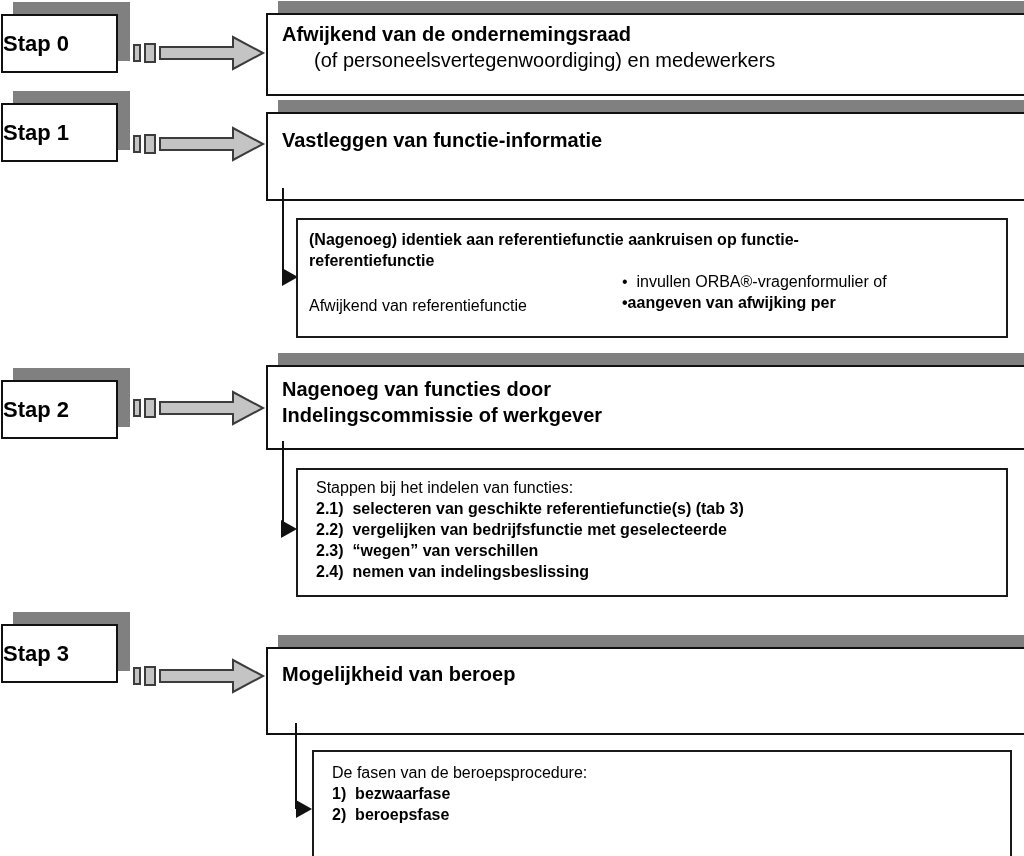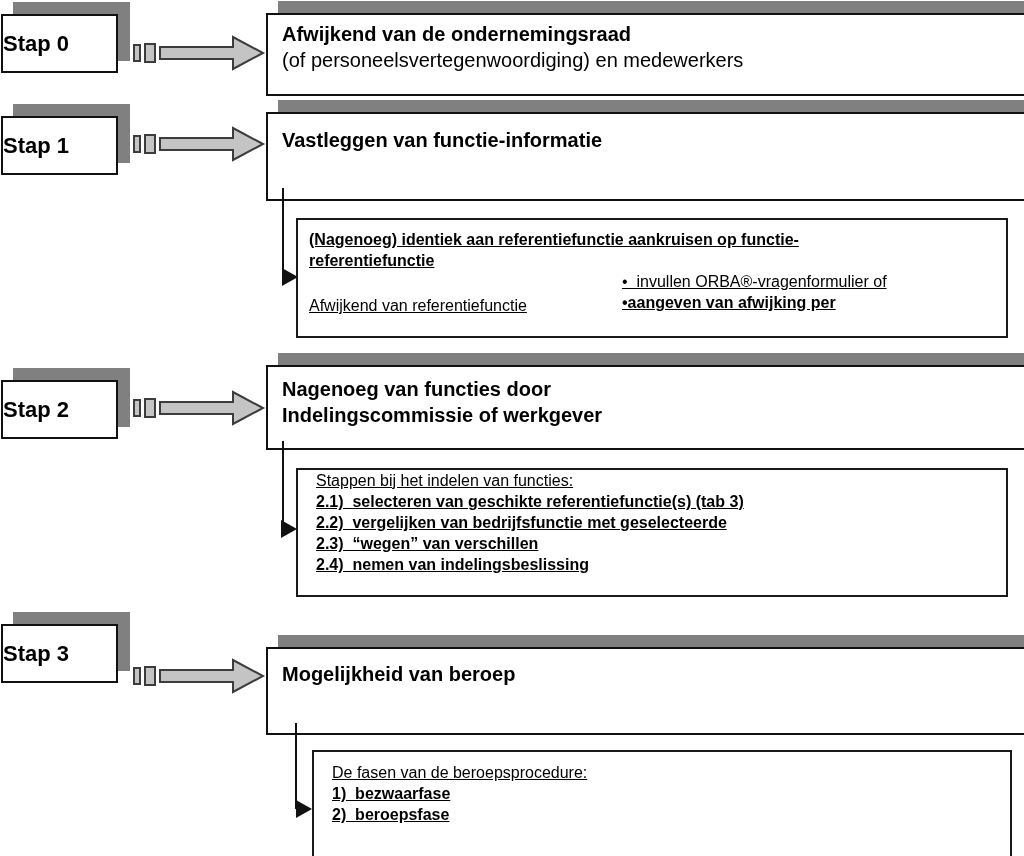--- a/index.html
+++ b/index.html
@@ -45,30 +45,30 @@
     font-weight: bold;
     font-size: 20px;
     line-height: 26px;
     white-space: pre;
   }
   .main-box .subtitle {
     font-weight: normal;
     font-size: 20px;
     line-height: 26px;
     white-space: pre;
+    margin-left: 32px;
   }
 
   
   .detail-box {
     position: absolute;
     background: #ffffff;
     border: 2px solid #1a1a1a;
     overflow: hidden;
     box-sizing: border-box;
-    text-decoration: underline;
   }
   .d-line {
     font-size: 16px;
     line-height: 21px;
     white-space: pre;
   }
   .bold { font-weight: bold; }
 
   
   .vline {
@@ -103,21 +103,21 @@
     <rect x="2" y="14" width="6" height="16" fill="#c4c4c4" stroke="#3c3c3c" stroke-width="2"></rect>
     <rect x="13" y="13" width="10" height="18" fill="#c4c4c4" stroke="#3c3c3c" stroke-width="2"></rect>
     <polygon points="28,16 101,16 101,6 131,22 101,38 101,28 28,28" fill="#c4c4c4" stroke="#3c3c3c" stroke-width="2"></polygon>
   </svg>
 
   <div class="main-box" style="top:13px; height:73px; padding:6px 14px 0 14px;">
     <div class="title">Afwijkend van de ondernemingsraad</div>
     <div class="subtitle">(of personeelsvertegenwoordiging) en medewerkers</div>
   </div>
 
-  <div class="step-box" style="top:116px;text-align:right;">
+  <div class="step-box" style="top:103px;text-align:right;">
     <span class="lbl">Stap 1</span>
   </div>
 
   <svg class="flow-arrow" style="top:122px;" viewBox="0 0 134 44">
     <rect x="2" y="14" width="6" height="16" fill="#c4c4c4" stroke="#3c3c3c" stroke-width="2"></rect>
     <rect x="13" y="13" width="10" height="18" fill="#c4c4c4" stroke="#3c3c3c" stroke-width="2"></rect>
     <polygon points="28,16 101,16 101,6 131,22 101,38 101,28 28,28" fill="#c4c4c4" stroke="#3c3c3c" stroke-width="2"></polygon>
   </svg>
 
   <div class="main-box" style="top:112px; height:72px; padding:13px 14px 0 14px;">
@@ -150,21 +150,21 @@
   </svg>
 
   <div class="main-box" style="top:365px; height:72px; padding:9px 14px 0 14px;">
     <div class="title">Nagenoeg van functies door</div>
     <div class="title">Indelingscommissie of werkgever</div>
   </div>
 
   <div class="vline" style="left:282px; top:441px; height:88px;"></div>
   <div class="tri-right" style="left:281px; top:520px;"></div>
 
-  <div class="detail-box" style="left:296px; top:468px; width:712px; height:129px; padding:0 14px 0 18px;">
+  <div class="detail-box" style="left:296px; top:468px; width:712px; height:129px; padding:7px 14px 0 18px;">
     <div class="d-line">Stappen bij het indelen van functies:</div>
     <div class="d-line bold">2.1)  selecteren van geschikte referentiefunctie(s) (tab 3)</div>
     <div class="d-line bold">2.2)  vergelijken van bedrijfsfunctie met geselecteerde</div>
     <div class="d-line bold">2.3)  “wegen” van verschillen</div>
     <div class="d-line bold">2.4)  nemen van indelingsbeslissing</div>
   </div>
 
   <div class="step-box" style="top:624px;">
     <span class="lbl">Stap 3</span>
   </div>

